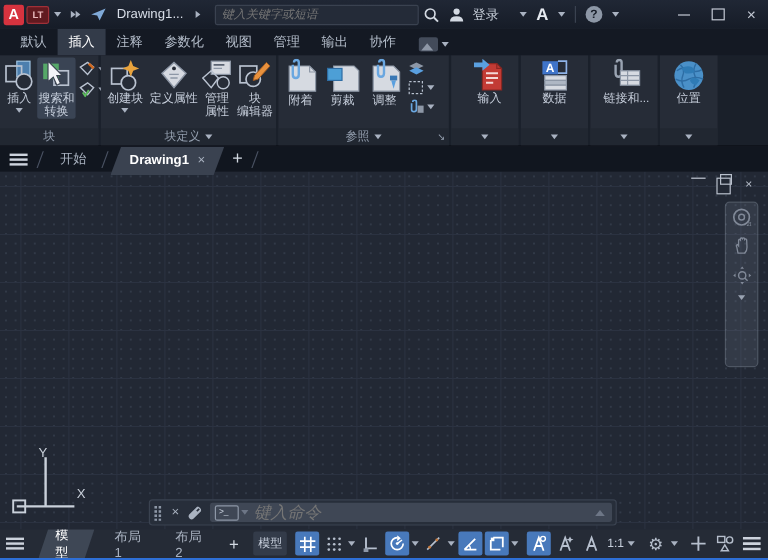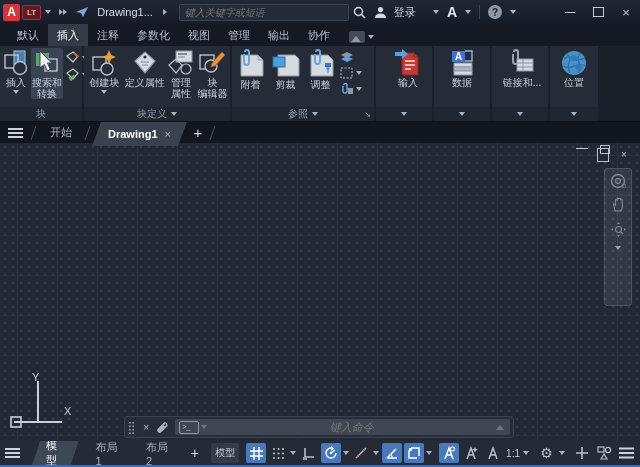--- a/index.html
+++ b/index.html
@@ -99,21 +99,21 @@
   .cmdbar{position:absolute;left:124px;bottom:29px;width:388px;height:20px;background:#272e3a;
     border:1px solid #3a4250;border-radius:3px;display:flex;align-items:center;z-index:20;}
   .grip{width:7px;height:13px;margin:0 4px 0 3px;
     background:radial-gradient(circle,#8d97a6 1px,transparent 1.2px);background-size:3.5px 3.5px;}
   .cmdx{color:#aab3c1;font-size:11px;margin:0 4px;}
   .cmdfield{flex:1;height:16px;margin:0 3px;background:#3f4755;border-radius:2px;
     display:flex;align-items:center;}
   .prompt-ic{width:16px;height:11px;border:1px solid #8d97a6;border-radius:2px;margin:0 2px 0 4px;
     color:#c6cedb;font-size:7px;line-height:9px;padding-left:2px;}
   .cmdfield input{flex:1;background:transparent;border:none;outline:none;color:#97a0ae;
-    font-size:11px;font-style:italic;padding:0 4px;font-family:inherit;text-align:center;}
+    font-size:14px;font-style:italic;padding:0 4px;font-family:inherit;}
   .cmd-up{margin-right:6px;}
 
   
   .statusbar{position:absolute;left:0;right:0;bottom:2px;height:24px;background:#252b36;
     display:flex;align-items:center;z-index:30;}
   .bottomline{position:absolute;left:0;right:0;bottom:0;height:2px;background:#2e6fd6;z-index:31;}
   .sb-menu{width:30px;display:flex;align-items:center;justify-content:center;}
   .ltab{font-size:11px;color:#aab3c1;padding:0 10px;height:24px;display:flex;align-items:center;}
   .ltab.active{background:#3e4755;color:#fff;clip-path:polygon(8px 0,100% 0,calc(100% - 8px) 100%,0 100%);padding:0 14px;}
   .sb-add{width:20px;text-align:center;font-size:14px;color:#d3d9e2;}

